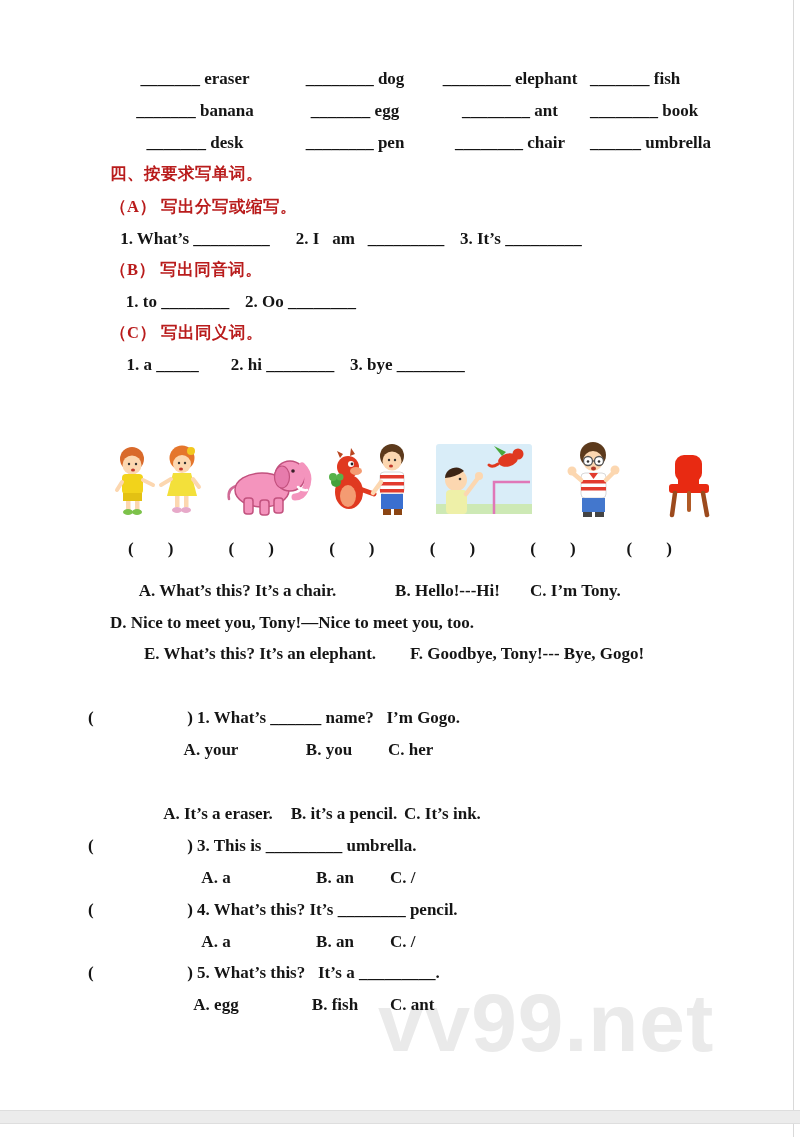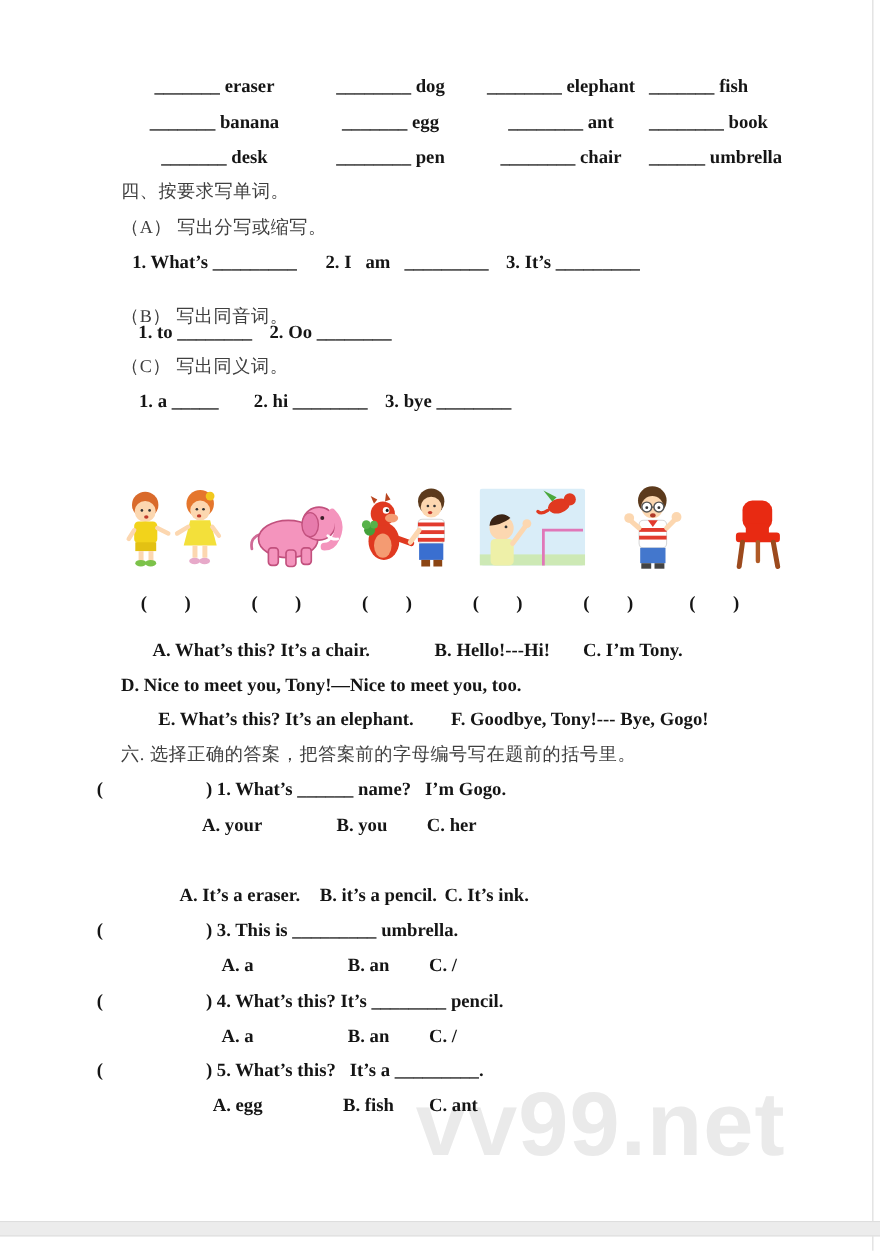--- a/index.html
+++ b/index.html
@@ -6,21 +6,21 @@
   body{
     width:800px;height:1137px;position:relative;overflow:hidden;
     background:#ffffff;
     font-family:"Liberation Serif","DejaVu Serif",serif;
   }
   .page{position:absolute;inset:0;}
   .line{
     position:absolute;left:110px;white-space:pre;
     font-weight:700;font-size:17px;line-height:22px;color:#151515;z-index:2;text-align:center;
   }
-  .cn{font-weight:400;font-size:16.5px;letter-spacing:0.5px;color:#404040;}
+  .cn{font-weight:700;font-size:16.5px;letter-spacing:0.5px;color:#b91c1c;}
   .cols{display:flex;}
   .cols>span{white-space:pre;display:inline-block;}
   .pic-row{
     position:absolute;left:105px;top:438px;height:80px;display:flex;
     align-items:flex-end;z-index:2;
   }
   .pic{display:block;}
   .watermark{
     position:absolute;left:338px;top:982px;z-index:1;
     font-family:"Liberation Sans","DejaVu Sans",sans-serif;
@@ -61,21 +61,21 @@
     <span>______ umbrella</span>
   </div>
 
   <div class="line cn" style="top:163px">四、按要求写单词。</div>
   <div class="line cn" style="top:196px">（A） 写出分写或缩写。</div>
   <div class="line cols" style="top:228px">
     <span style="width:170px">1. What’s _________</span>
     <span style="width:180px">2. I   am   _________</span>
     <span>3. It’s _________</span>
   </div>
-  <div class="line cn" style="top:277px">（B） 写出同音词。</div>
+  <div class="line cn" style="top:259px">（B） 写出同音词。</div>
   <div class="line cols" style="top:291px">
     <span style="width:135px">1. to ________</span>
     <span>2. Oo ________</span>
   </div>
   <div class="line cn" style="top:322px">（C） 写出同义词。</div>
   <div class="line cols" style="top:354px">
     <span style="width:105px">1. a _____</span>
     <span style="width:135px">2. hi ________</span>
     <span>3. bye ________</span>
   </div>
@@ -219,21 +219,20 @@
     <span style="width:255px">A. What’s this? It’s a chair.</span>
     <span style="width:165px">B. Hello!---Hi!</span>
     <span>C. I’m Tony.</span>
   </div>
   <div class="line cols" style="top:643px">
     <span style="width:300px">E. What’s this? It’s an elephant.</span>
     <span>F. Goodbye, Tony!--- Bye, Gogo!</span>
   </div>
   <div class="line" style="top:612px">D. Nice to meet you, Tony!—Nice to meet you, too.</div>
 
-  <div class="line cn" style="top:675px">六. 选择正确的答案，把答案前的字母编号写在题前的括号里。</div>
 
   <div class="line" style="top:707px;left:88px">(                      ) 1. What’s ______ name?   I’m Gogo.</div>
   <div class="line cols" style="top:739px;left:152px">
     <span style="width:118px">A. your</span>
     <span style="width:118px">B. you</span>
     <span>C. her</span>
   </div>
 
   <div class="line cols" style="top:803px;left:152px">
     <span style="width:132px">A. It’s a eraser.</span>

